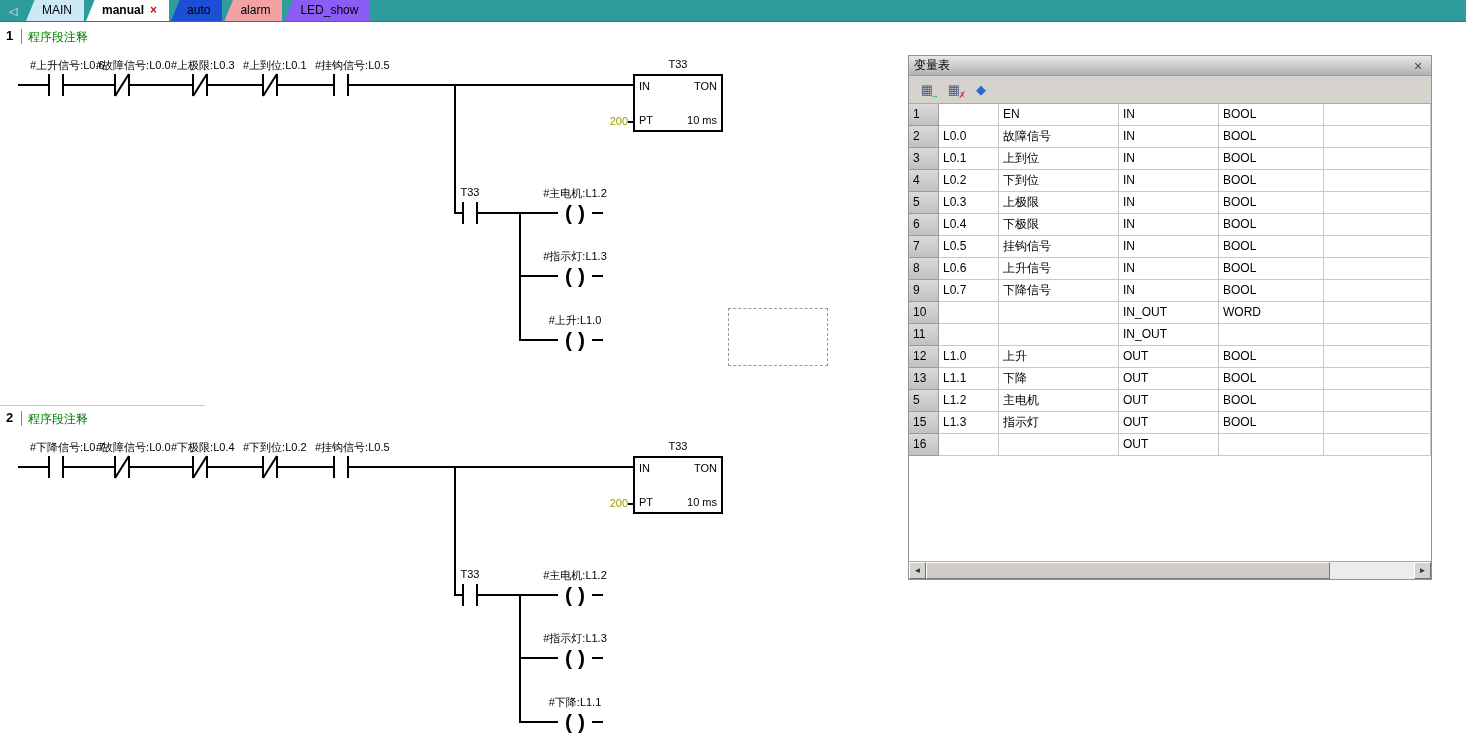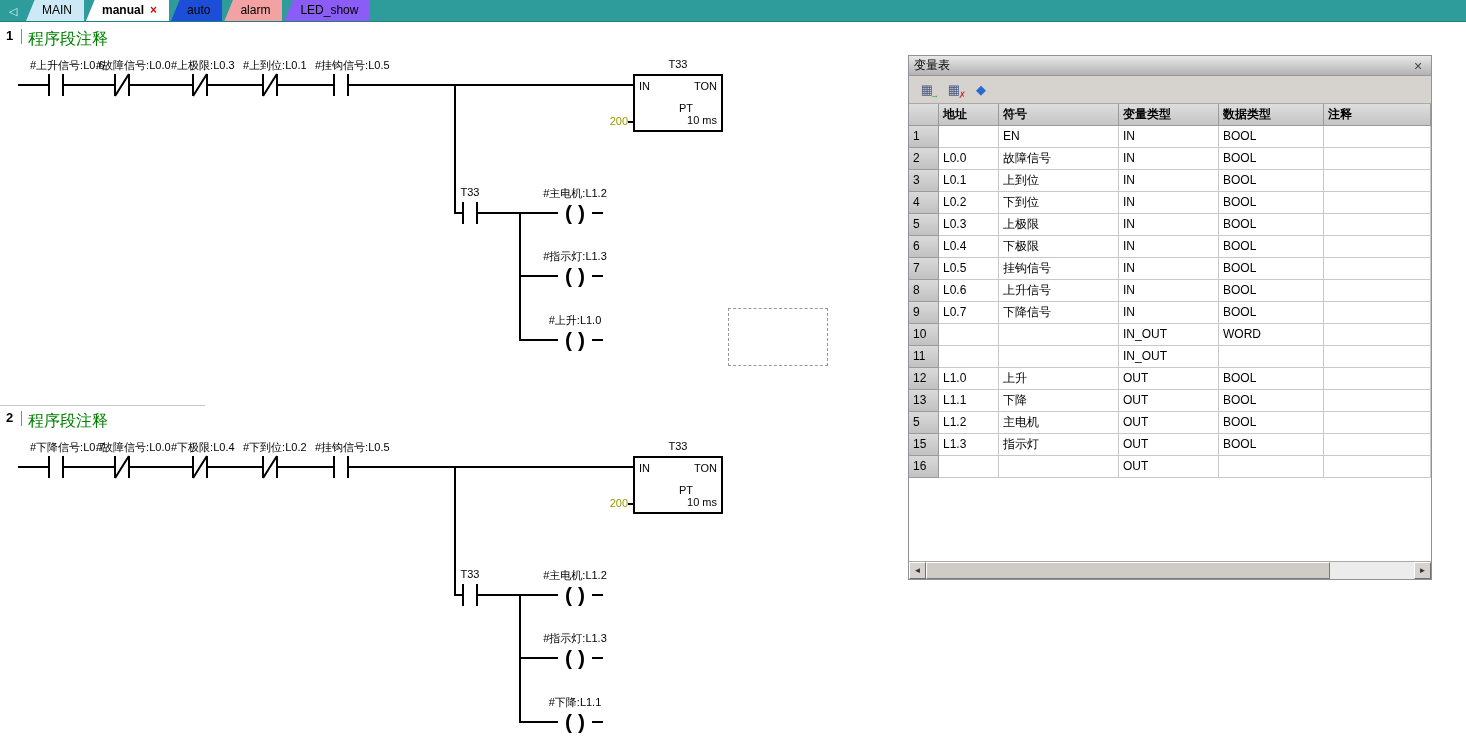--- a/index.html
+++ b/index.html
@@ -16,35 +16,35 @@
   .tab { height:22px; line-height:22px; font-size:12px; padding:0 12px 0 16px;
          margin-right:2px; white-space:nowrap; cursor:default;
          clip-path:polygon(9px 0, 100% 0, 100% 100%, 0 100%); display:flex; align-items:center; gap:6px; }
   .tab.active { font-weight:bold; }
   .tclose { color:#cc1111; font-weight:bold; font-size:12px; }
   .hline { position:absolute; height:0; border-top:2px solid #000; }
   .vline { position:absolute; width:0; border-left:2px solid #000; }
   .sep   { position:absolute; height:1px; background:#c9c9c9; }
   .netnum { position:absolute; font-size:13px; font-weight:bold; }
   .nettick { position:absolute; width:1px; height:15px; background:#888; }
-  .netcomment { position:absolute; font-size:16px; color:#008000; white-space:nowrap; }
+  .netcomment { position:absolute; font-size:12px; color:#008000; white-space:nowrap; }
   .lbl { position:absolute; font-size:11px; white-space:nowrap; }
   .lbl.c { transform:translateX(-50%); }
   .contact { position:absolute; width:16px; height:22px; background:#fff; }
   .contact::before,.contact::after { content:""; position:absolute; top:0; bottom:0; width:2px; background:#000; }
   .contact::before { left:0; } .contact::after { right:0; }
   .contact .slash { position:absolute; left:7px; top:-2px; width:2px; height:26px; background:#000; transform:rotate(32deg); }
   .coil { position:absolute; width:34px; height:24px; background:#fff; display:flex;
           justify-content:center; align-items:center; gap:6px;
           font-size:21px; font-weight:bold; line-height:22px; }
   .tbox { position:absolute; width:90px; height:58px; border:2px solid #000; background:#fff; font-size:11px; }
   .tbox span { position:absolute; }
   .tbox .tin   { left:4px; top:4px; }
   .tbox .ttype { right:4px; top:4px;text-align:right; }
-  .tbox .tpt   { left:4px; bottom:16px;margin-left:40px; }
+  .tbox .tpt   { left:4px; bottom:4px; }
   .tbox .tbase { right:4px; bottom:4px; }
   .preset { position:absolute; font-size:11px; color:#999900; width:40px; text-align:right; }
   .selbox { position:absolute; width:100px; height:58px; border:1px dashed #999; background:#fff; }
 
   
   .vt-window { position:absolute; left:908px; top:55px; width:524px; height:525px;
                background:#d6d3ce; border:1px solid #8f929b; display:flex; flex-direction:column; }
   .vt-title { height:20px; background:linear-gradient(#e8e8e8,#b2b2b2); border-bottom:1px solid #9a9a9a;
               display:flex; align-items:center; padding:0 5px; font-size:12px; }
   .vt-title .t { flex:1; }
@@ -228,28 +228,20 @@
     </div>
     <div class="ticon">
       <span style="color: rgb(74, 90, 130);">▦</span>
       <span class="b" style="color: rgb(212, 42, 42);">✗</span>
     </div>
     <div class="ticon">
       <span style="color: rgb(42, 106, 208);">◆</span>
     </div>
   </div>
   <div class="vt-grid">
-    <div class="vt-row vt-head">
-      <div class="vt-cell num"></div>
-      <div class="vt-cell addr">地址</div>
-      <div class="vt-cell sym">符号</div>
-      <div class="vt-cell vtype">变量类型</div>
-      <div class="vt-cell dtype">数据类型</div>
-      <div class="vt-cell cmt">注释</div>
-    </div>
     <div>
         <div class="vt-row">
           <div class="vt-cell num">1</div>
           <div class="vt-cell addr"></div>
           <div class="vt-cell sym">EN</div>
           <div class="vt-cell vtype">IN</div>
           <div class="vt-cell dtype">BOOL</div>
           <div class="vt-cell cmt"></div>
         </div>
         <div class="vt-row">

